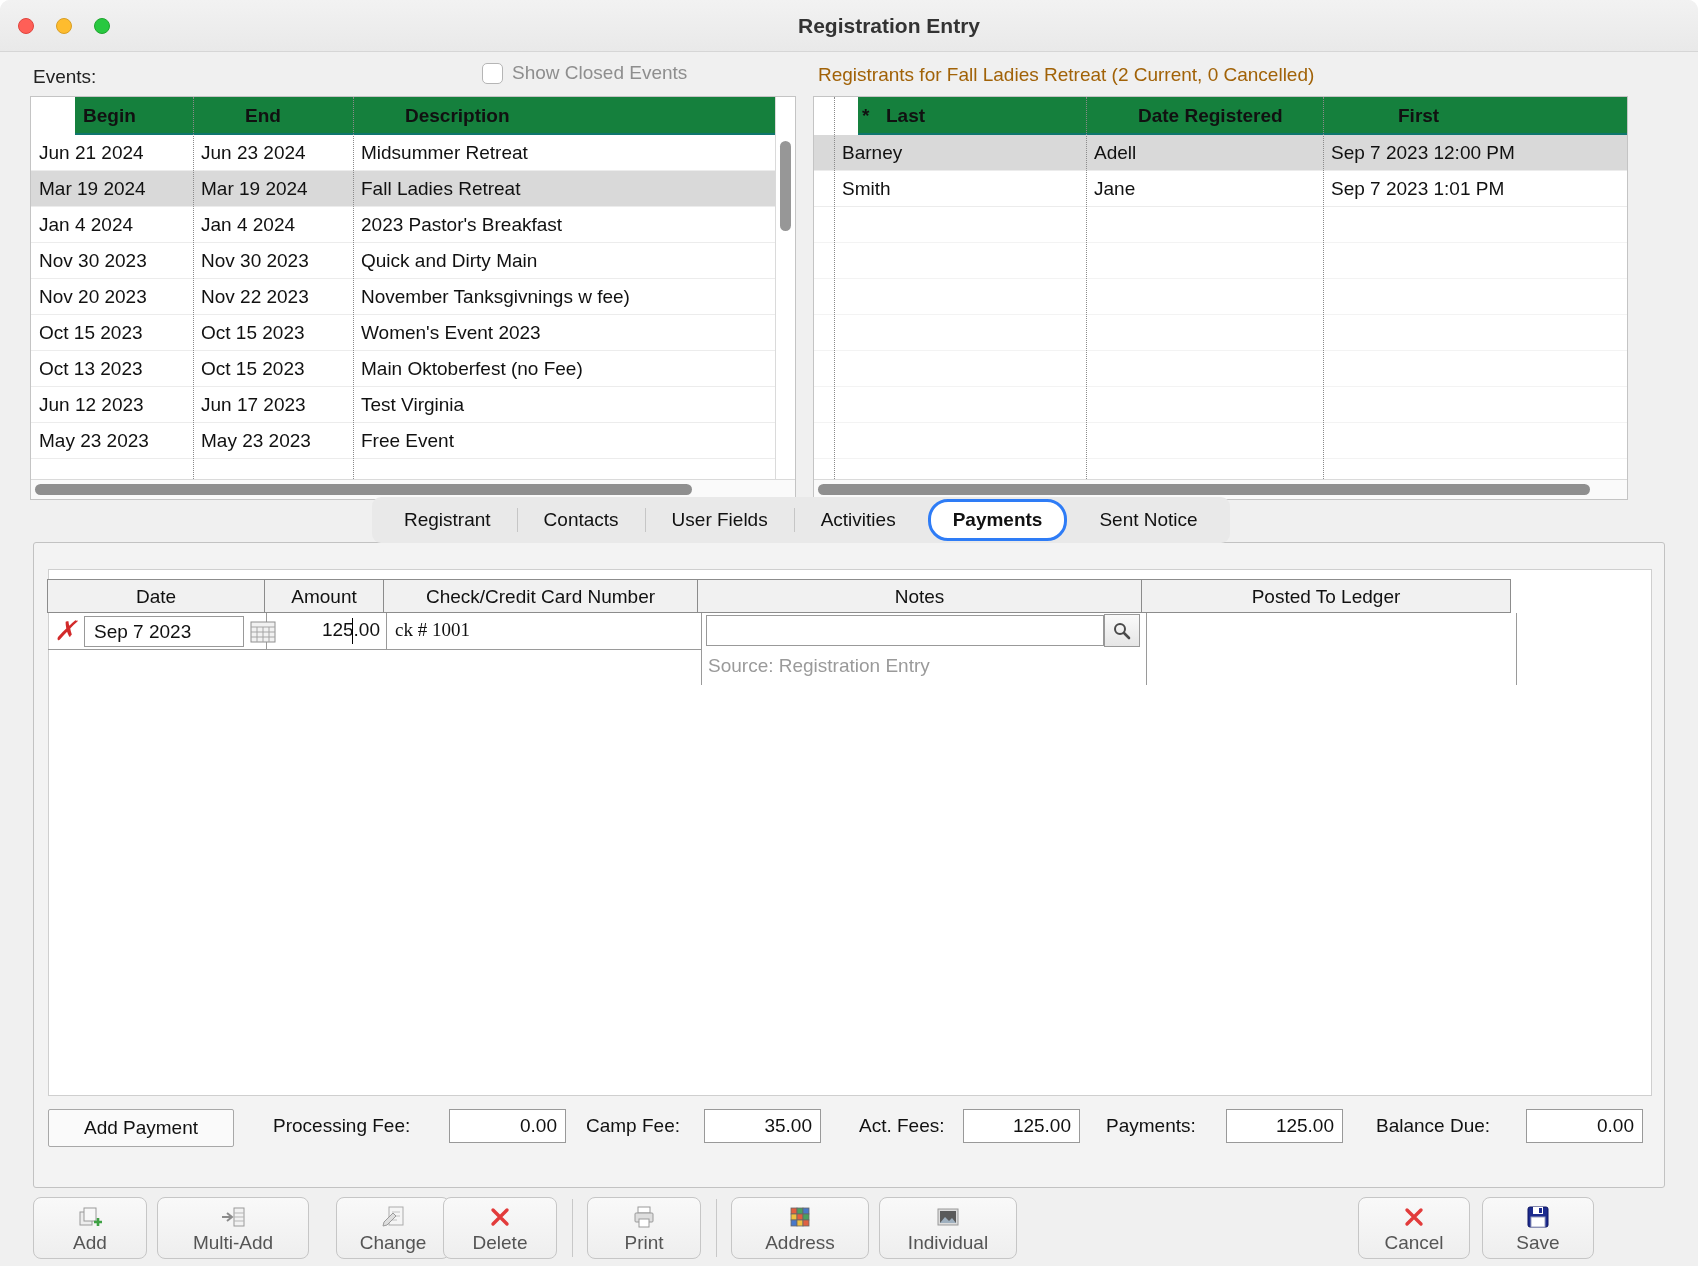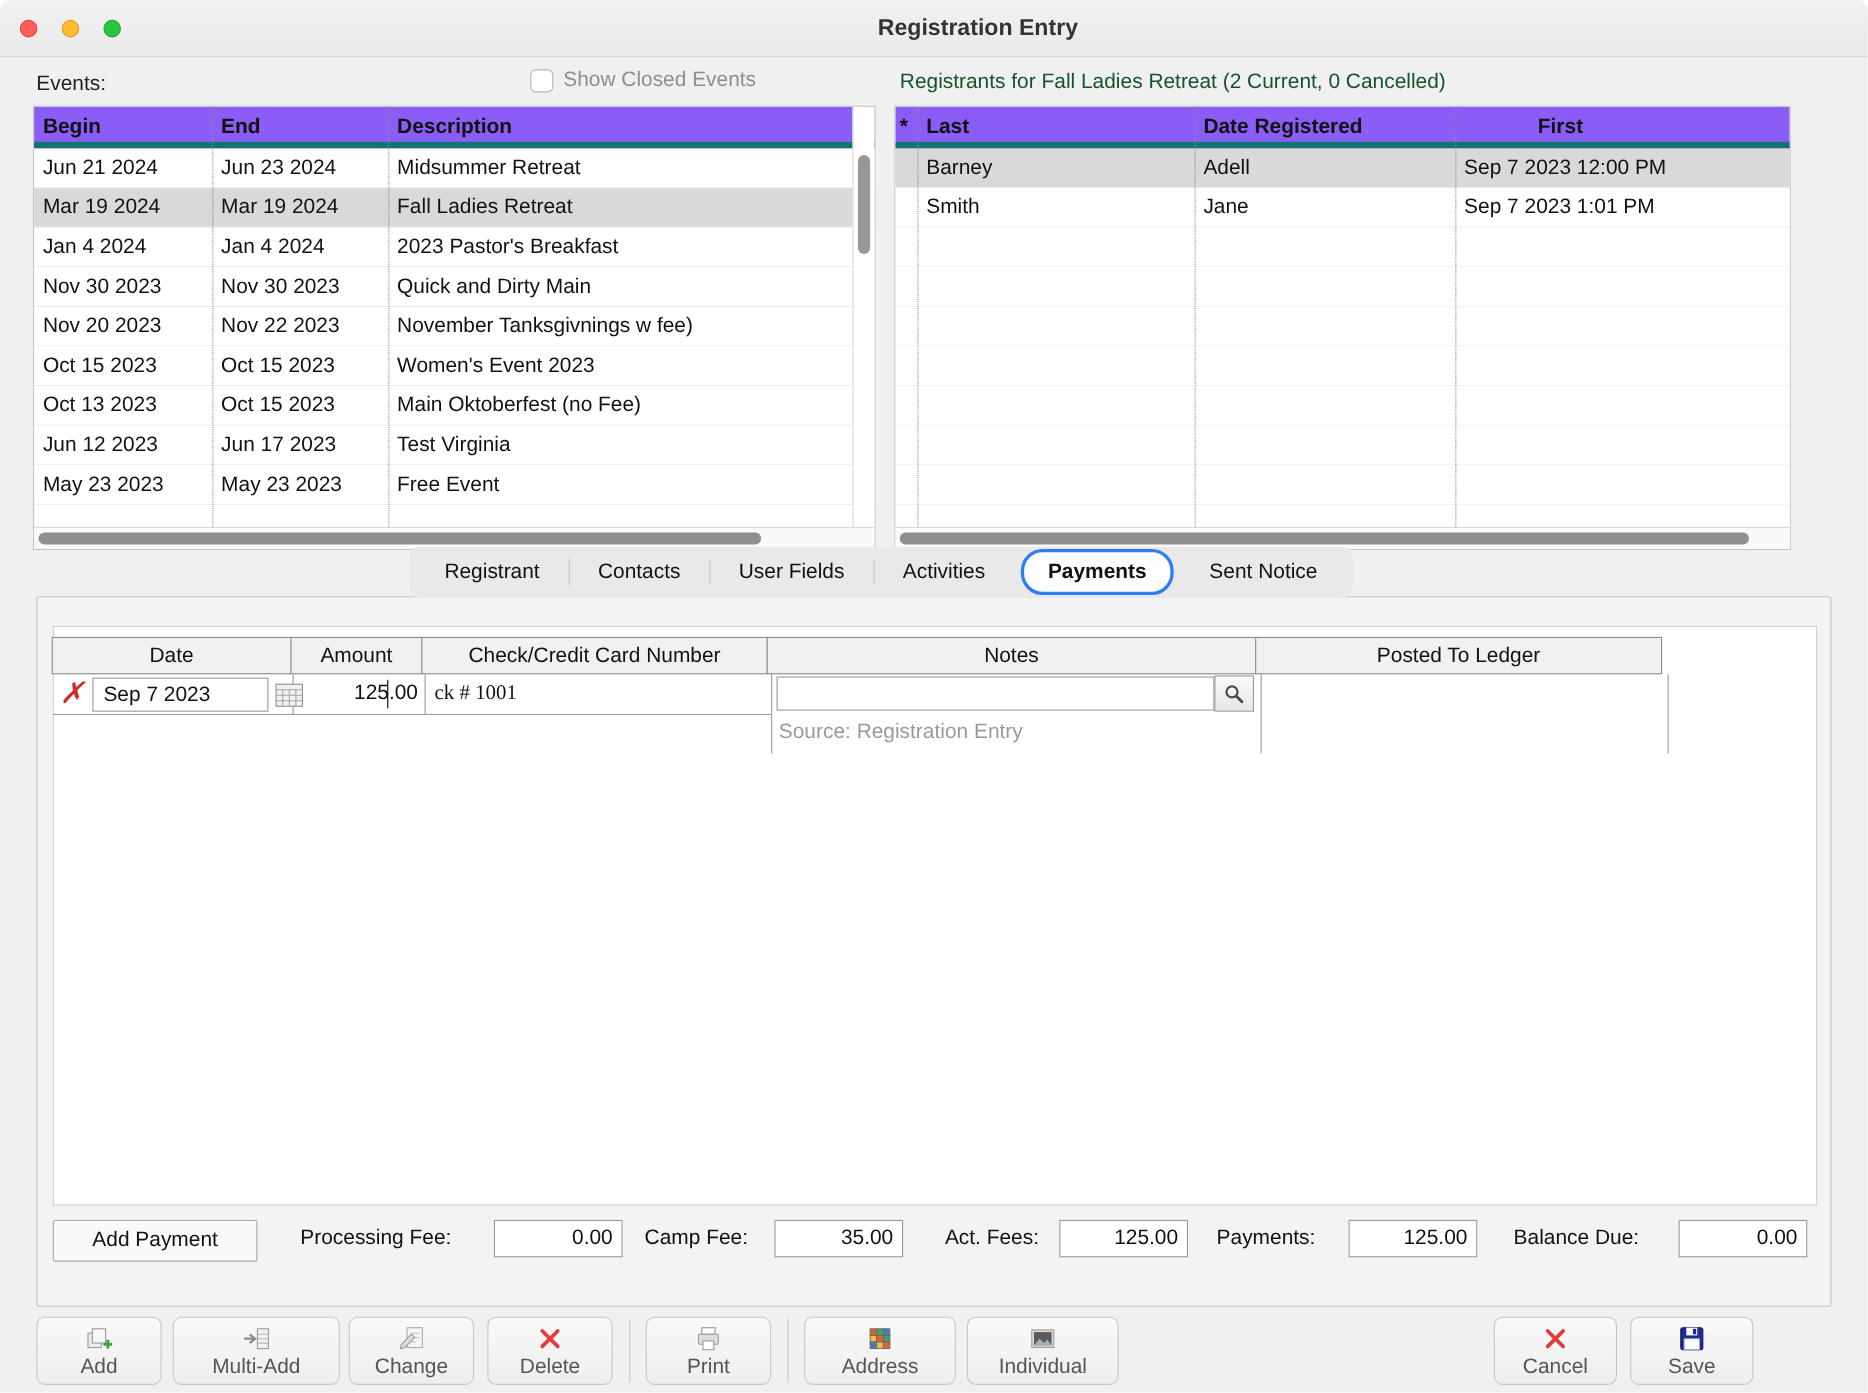--- a/index.html
+++ b/index.html
@@ -23,38 +23,38 @@
     font-size:21px; font-weight:bold; color:#333;margin-left:40px;
   }
   .traffic { position:absolute; left:18px; top:18px; display:flex; gap:22px; }
   .tl { width:16px; height:16px; border-radius:50%; display:inline-block; }
   .tl.red    { background:#ff5f57; border:1px solid #e0443e; }
   .tl.yellow { background:#febc2e; border:1px solid #d89e24; }
   .tl.green  { background:#28c840; border:1px solid #1fa52f; }
 
   
   .events-label { position:absolute; left:33px; top:66px; font-size:19px; color:#222; }
-  .reg-title    { position:absolute; left:818px; top:64px; font-size:19px; color:#14532d; }
+  .reg-title    { position:absolute; left:818px; top:64px; font-size:19px; color:#a16207; }
 
   .show-closed { position:absolute; left:482px; top:62px; display:flex; align-items:center; gap:9px; }
   .checkbox {
     width:21px; height:21px; background:#fff;
     border:1.5px solid #b5b5b5; border-radius:5px;
   }
   .cb-label { font-size:19px; color:#8e8e8e; }
 
   
   .table {
     position:absolute; background:#fff;
     border:1px solid #c4c4c4; overflow:hidden;
   }
   .events      { left:30px;  top:96px; width:766px; height:404px; }
   .registrants { left:813px; top:96px; width:815px; height:404px; }
 
-  .thead { display:flex; height:38px; background:#8b5cf6; border-bottom:6px solid #0f766e; }
+  .thead { display:flex; height:38px; background:#15803d; border-bottom:2px solid #0f766e;margin-left:44px; }
   .th { font-weight:bold; font-size:19px; line-height:38px; padding-left:8px; overflow:hidden; white-space:nowrap; }
   .tr { display:flex; height:36px; border-bottom:1px solid #ececec; background:#fff; }
   .tr.selected { background:#d9d9d9; }
   .tr.filler { border-bottom:1px solid #f3f3f3; }
   .td { font-size:19px; line-height:35px; padding-left:8px; overflow:hidden; white-space:nowrap; }
 
   .c-begin { width:162px; } .c-end { width:160px; } .c-desc { flex:1; }
   .c-star { width:20px; padding-left:4px; } .c-last { width:252px; } .c-first { width:237px; } .c-datereg { flex:1; }
 
   .colline {
@@ -352,21 +352,21 @@
     <span class="lbl">Add</span>
   </div>
   <div class="tbtn" style="left:157px; width:152px">
     <svg width="26" height="26" viewBox="0 0 26 26">
       <path d="M2 13 h9 M7 9 l5 4 -5 4" stroke="#8b8b8b" stroke-width="2" fill="none"></path>
       <rect x="14" y="4" width="10" height="18" fill="#f2f2f2" stroke="#9a9a9a"></rect>
       <path d="M14 9 h10 M14 13 h10 M14 17 h10" stroke="#b5b5b5"></path>
     </svg>
     <span class="lbl">Multi-Add</span>
   </div>
-  <div class="tbtn" style="left:317px; width:114px">
+  <div class="tbtn" style="left:336px; width:114px">
     <svg width="26" height="26" viewBox="0 0 26 26">
       <rect x="9" y="3" width="14" height="18" fill="#f5f5f5" stroke="#ababab"></rect>
       <path d="M12 8 h8 M12 12 h8 M12 16 h5" stroke="#c2c2c2"></path>
       <path d="M3 22 l4 -1 9 -9 -3 -3 -9 9 z" fill="#dedede" stroke="#9a9a9a"></path>
     </svg>
     <span class="lbl">Change</span>
   </div>
   <div class="tbtn" style="left:443px; width:114px">
     <svg width="26" height="26" viewBox="0 0 26 26">
       <path d="M6 6 L20 20 M20 6 L6 20" stroke="#e23b3b" stroke-width="3.4" stroke-linecap="round"></path>

